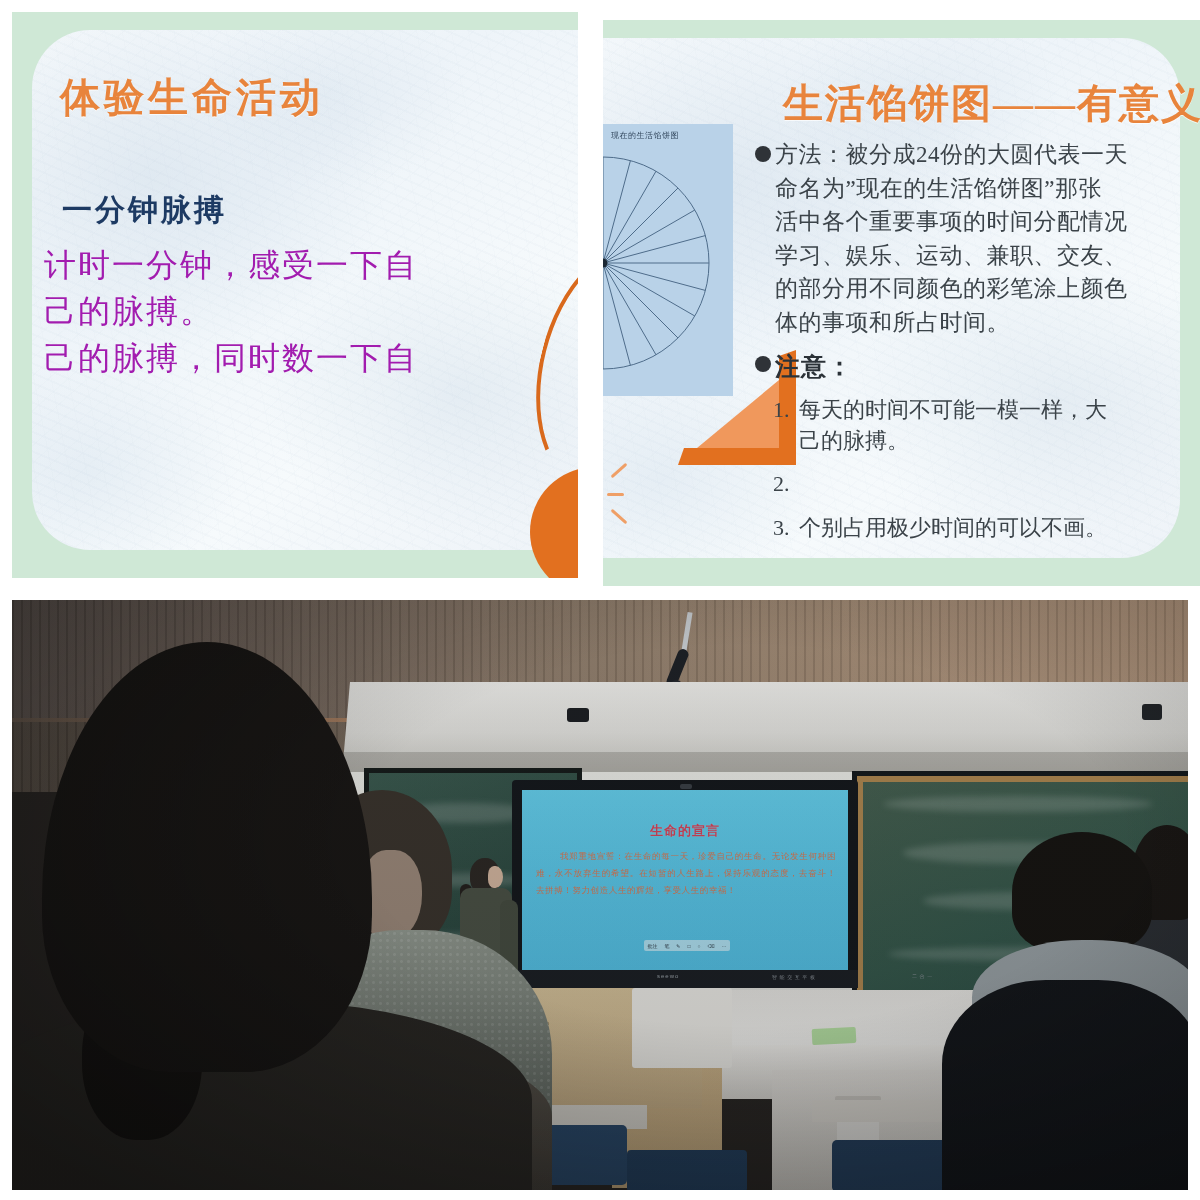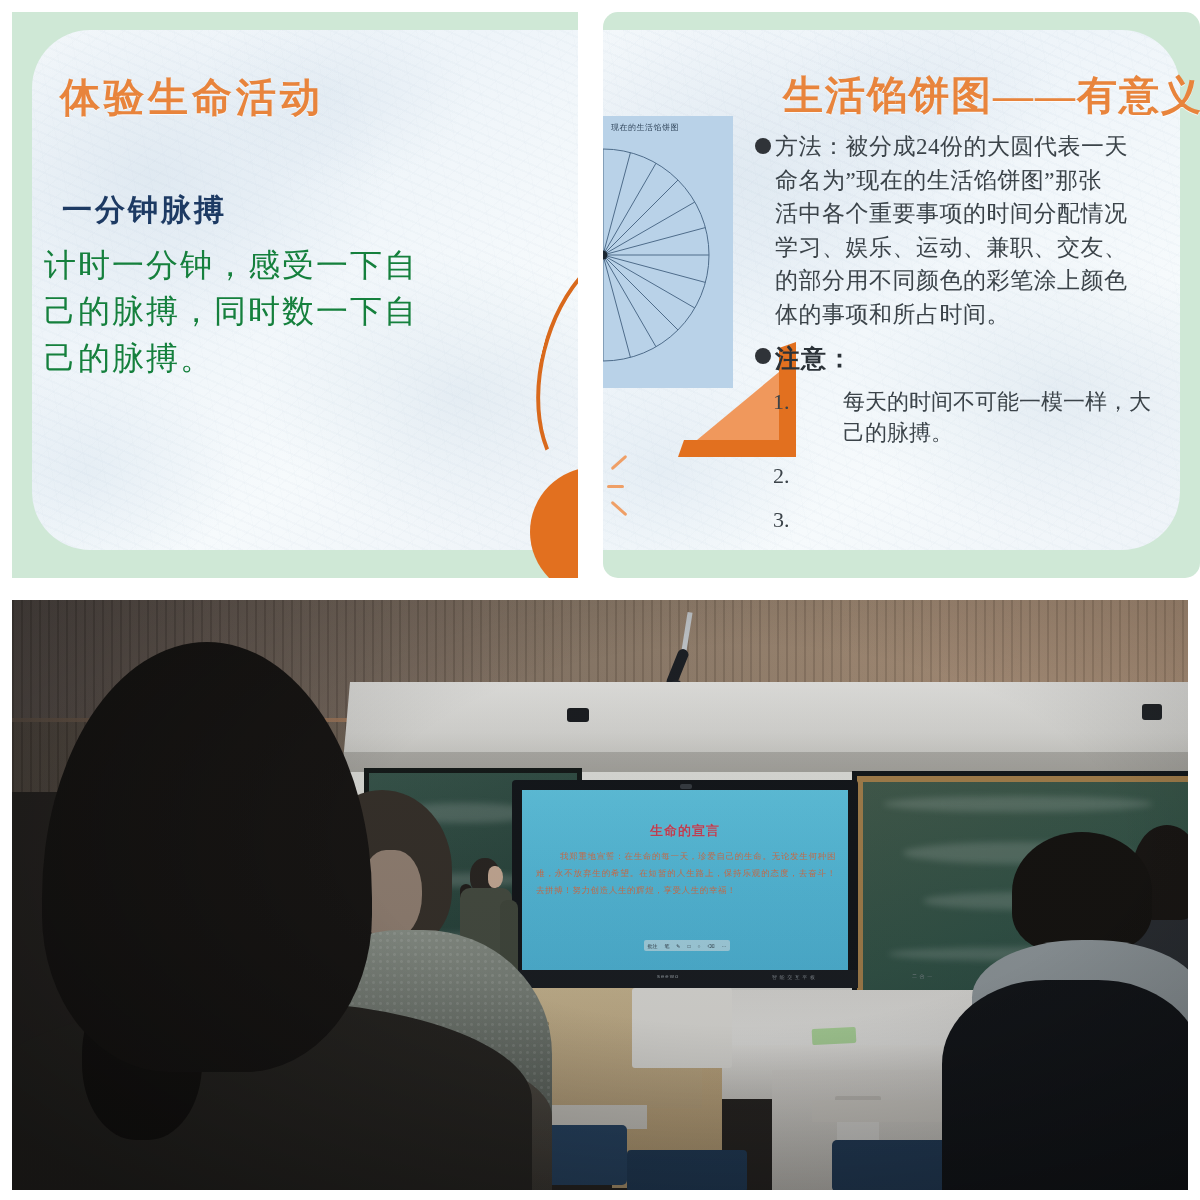--- a/index.html
+++ b/index.html
@@ -12,21 +12,21 @@
   }
   .collage{position:relative;width:1200px;height:1200px;}
 
   
   .slide{
     position:absolute;
     background:#ffffff;
     overflow:hidden;
   }
   #slide-left{left:12px;top:12px;width:566px;height:566px;}
-  #slide-right{left:603px;top:12px;width:597px;height:566px;border-radius:15px;}
+  #slide-right{left:603px;top:20px;width:597px;height:566px;}
 
   .slide-green{
     position:absolute;inset:0;
     background:#cfe8d6;
   }
   .paper{
     position:absolute;
     background:
       radial-gradient(ellipse 70% 55% at 22% 28%, rgba(198,214,228,.38), rgba(255,255,255,0) 62%),
       radial-gradient(ellipse 60% 45% at 78% 70%, rgba(196,212,226,.34), rgba(255,255,255,0) 60%),
@@ -63,21 +63,21 @@
   }
   #left-subtitle{
     position:absolute;left:50px;top:178px;
     font-size:30px;font-weight:700;letter-spacing:3px;
     color:#1d3a63;
     font-family:"Liberation Serif","DejaVu Serif",serif;
   }
   #left-body{
     position:absolute;left:32px;top:230px;width:430px;
     font-size:32px;line-height:1.45;letter-spacing:2px;
-    color:#15803d;
+    color:#a21caf;
     font-family:"Liberation Serif","DejaVu Serif",serif;
   }
   #left-body div{white-space:nowrap;}
 
   
   .orange-circle{
     position:absolute;
     width:130px;height:130px;border-radius:50%;
     background:#e2701f;
     left:518px;top:455px;
@@ -120,21 +120,21 @@
     font-family:"Liberation Serif","DejaVu Serif",serif;
   }
   #notice-list{
     position:absolute;left:170px;top:374px;width:460px;
     font-size:22px;line-height:1.42;
     color:#3b4349;
     font-family:"Liberation Serif","DejaVu Serif",serif;
   }
   .note-item{display:flex;margin-bottom:12px;}
   .note-num{width:26px;flex:none;}
-  .note-text div{white-space:nowrap;margin-left:44px;}
+  .note-text div{white-space:nowrap;}
 
   
   #pie-card{
     position:absolute;left:0;top:104px;width:130px;height:272px;
     background:#b9d2e8;
     overflow:hidden;
   }
   #pie-card-label{
     position:absolute;left:8px;top:6px;
     font-size:8px;color:#33485e;letter-spacing:.5px;
@@ -296,22 +296,22 @@
   <div class="slide" id="slide-left">
     <div class="slide-green"></div>
     <div class="paper" id="paper-left">
       <div class="paper-noise"></div>
     </div>
 
     <div id="left-title">体验生命活动</div>
     <div id="left-subtitle">一分钟脉搏</div>
     <div id="left-body">
       <div>计时一分钟，感受一下自</div>
+      <div>己的脉搏。</div>
       <div>己的脉搏，同时数一下自</div>
-      <div>己的脉搏。</div>
     </div>
 
     <div class="orange-arc"></div>
     <div class="orange-circle"></div>
   </div>
 
   <div class="slide" id="slide-right">
     <div class="slide-green"></div>
     <div class="paper" id="paper-right">
       <div class="paper-noise"></div>
@@ -383,20 +383,23 @@
         <div class="note-text">
           <div>每天的时间不可能一模一样，大</div>
           <div>己的脉搏。</div>
         </div>
       </div>
       <div class="note-item">
         <div class="note-num">2.</div>
       </div>
       <div class="note-item">
         <div class="note-num">3.</div>
+        <div class="note-text">
+          <div>个别占用极少时间的可以不画。</div>
+        </div>
       </div>
     </div>
   </div>
 
   <div id="photo">
 
     <div class="ph wall">
         <div class="wall-lines"></div>
       </div>
     <div class="ph wall-seam"></div>

